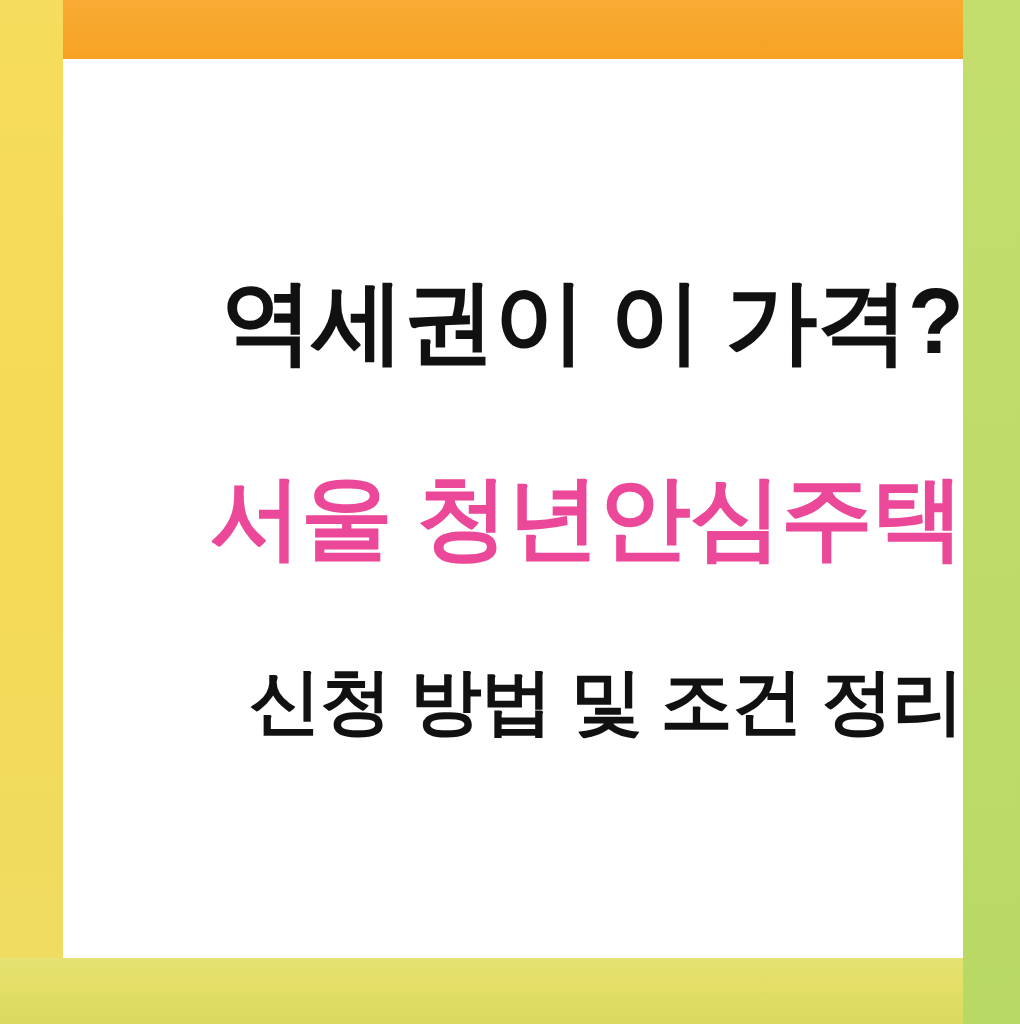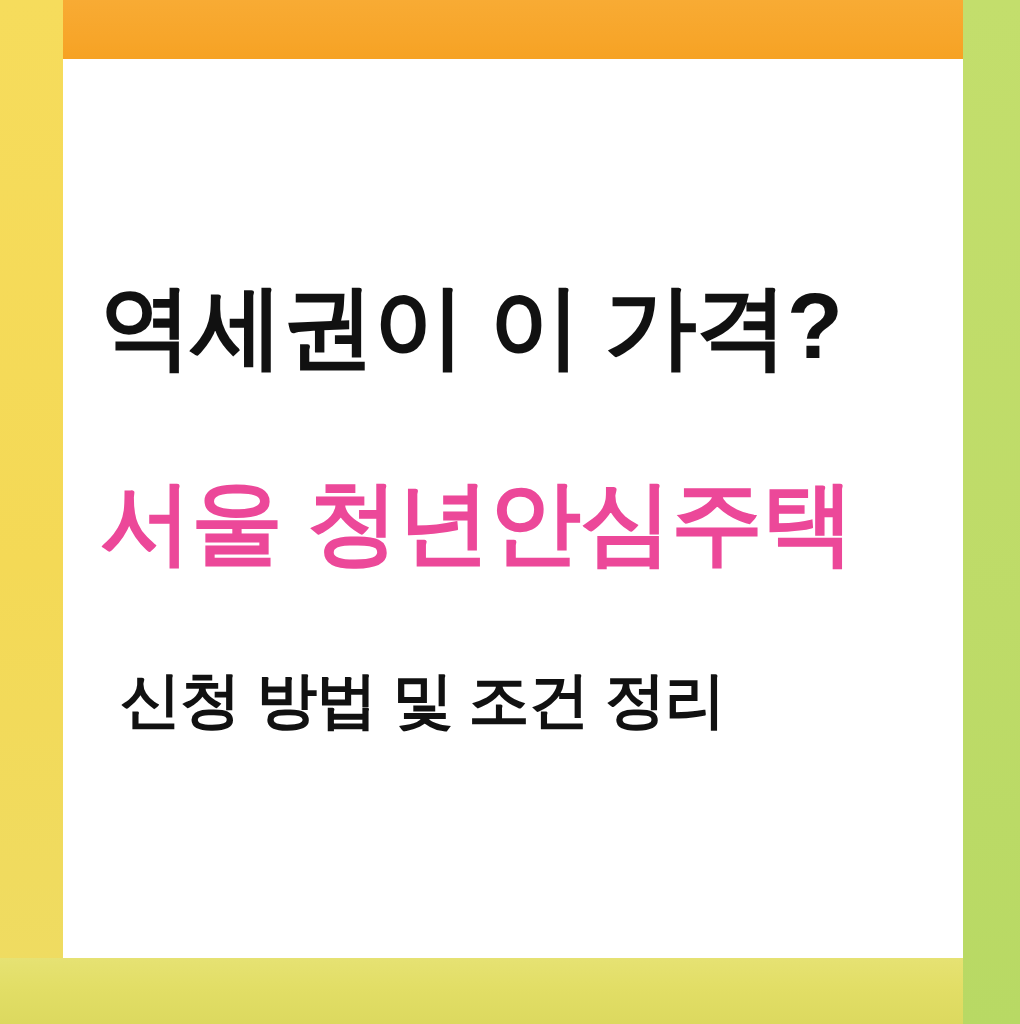--- a/index.html
+++ b/index.html
@@ -80,20 +80,21 @@
     flex-direction: column;
     justify-content: center;
     box-sizing: border-box;
     padding: 0 0 0 37px;
   }
 
   .headline-stack {
     display: flex;
     flex-direction: column;
     margin-top: -6px;
+    text-align: right;
   }
 
   .headline {
     font-weight: 700;
     letter-spacing: -0.01em;
     line-height: 1.0;
     white-space: nowrap;
     -webkit-font-smoothing: antialiased;
   }
 
@@ -103,21 +104,21 @@
     margin-bottom: 104px;
   }
 
   .line-2 {
     font-size: 92px;
     color: #ec4899;
     margin-bottom: 102px;
   }
 
   .line-3 {
-    font-size: 61px;
+    font-size: 72px;
     color: #111111;
     letter-spacing: -0.015em;
     margin-left: 20px;
   }
 </style>
 </head>
 <body>
 
 <div id="poster">
 

